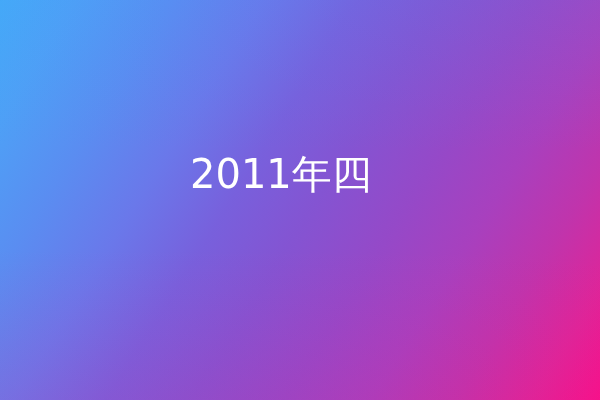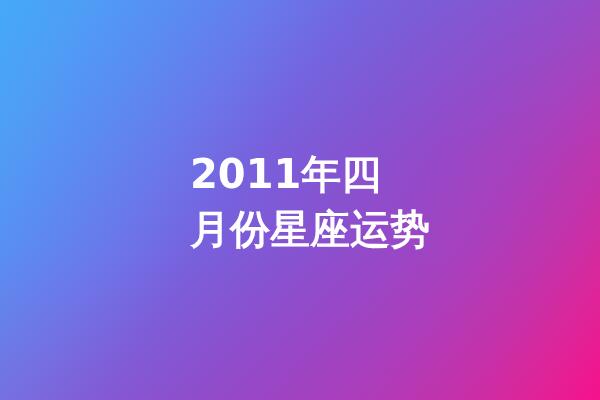--- a/index.html
+++ b/index.html
@@ -60,30 +60,29 @@
     display: flex;
     flex-direction: column;
     align-items: flex-start;
   }
 
   .title-line {
     display: block;
     color: #ffffff;
     font-family: "DejaVu Sans", "Liberation Sans", sans-serif;
     font-size: 40px;
-    font-weight: bold;
+    font-weight: normal;
     line-height: 55px;
     letter-spacing: 0px;
     white-space: nowrap;
     -webkit-font-smoothing: antialiased;
   }
 </style>
 </head>
 <body>
 
 <div class="banner">
 
   <div class="title-block">
     <span class="title-line">2011年四</span>
-    <span class="title-line">月份星座运势</span>
   </div>
 
 </div>
 
 </body></html>

